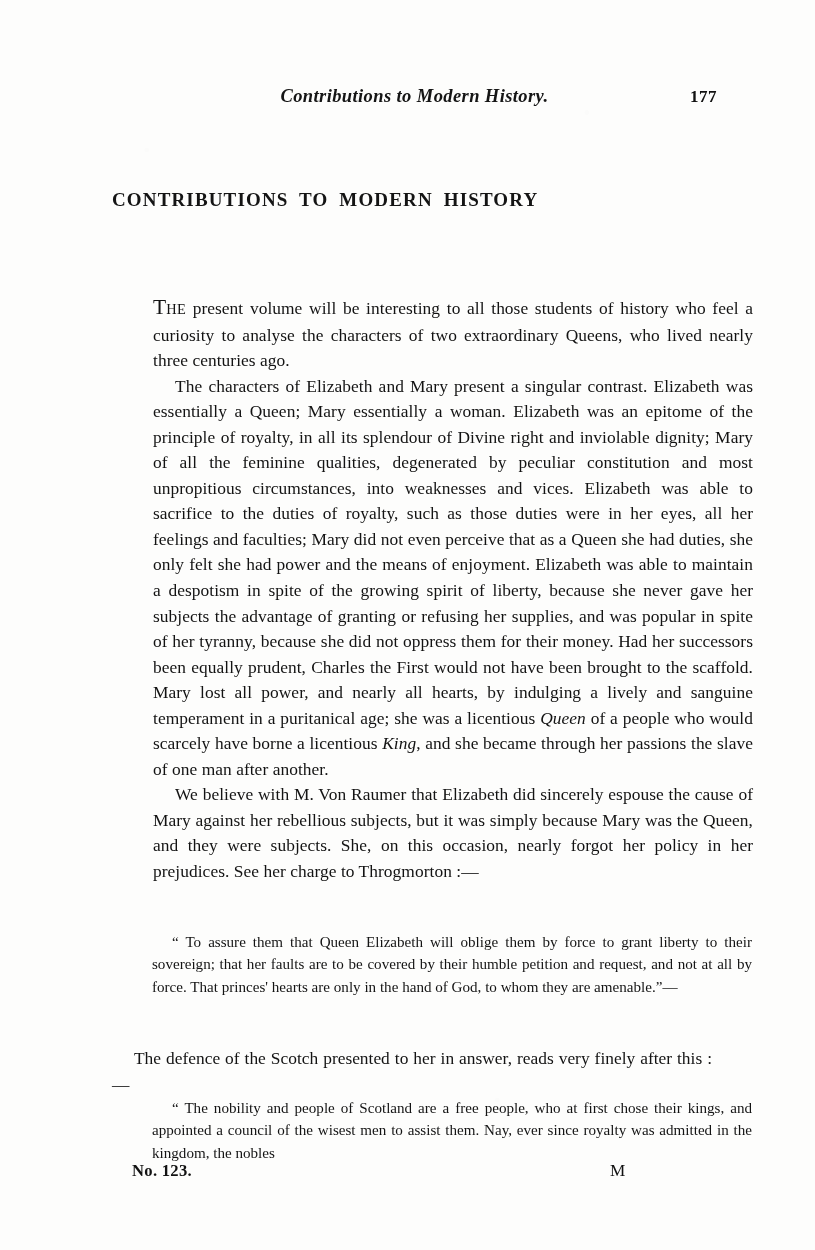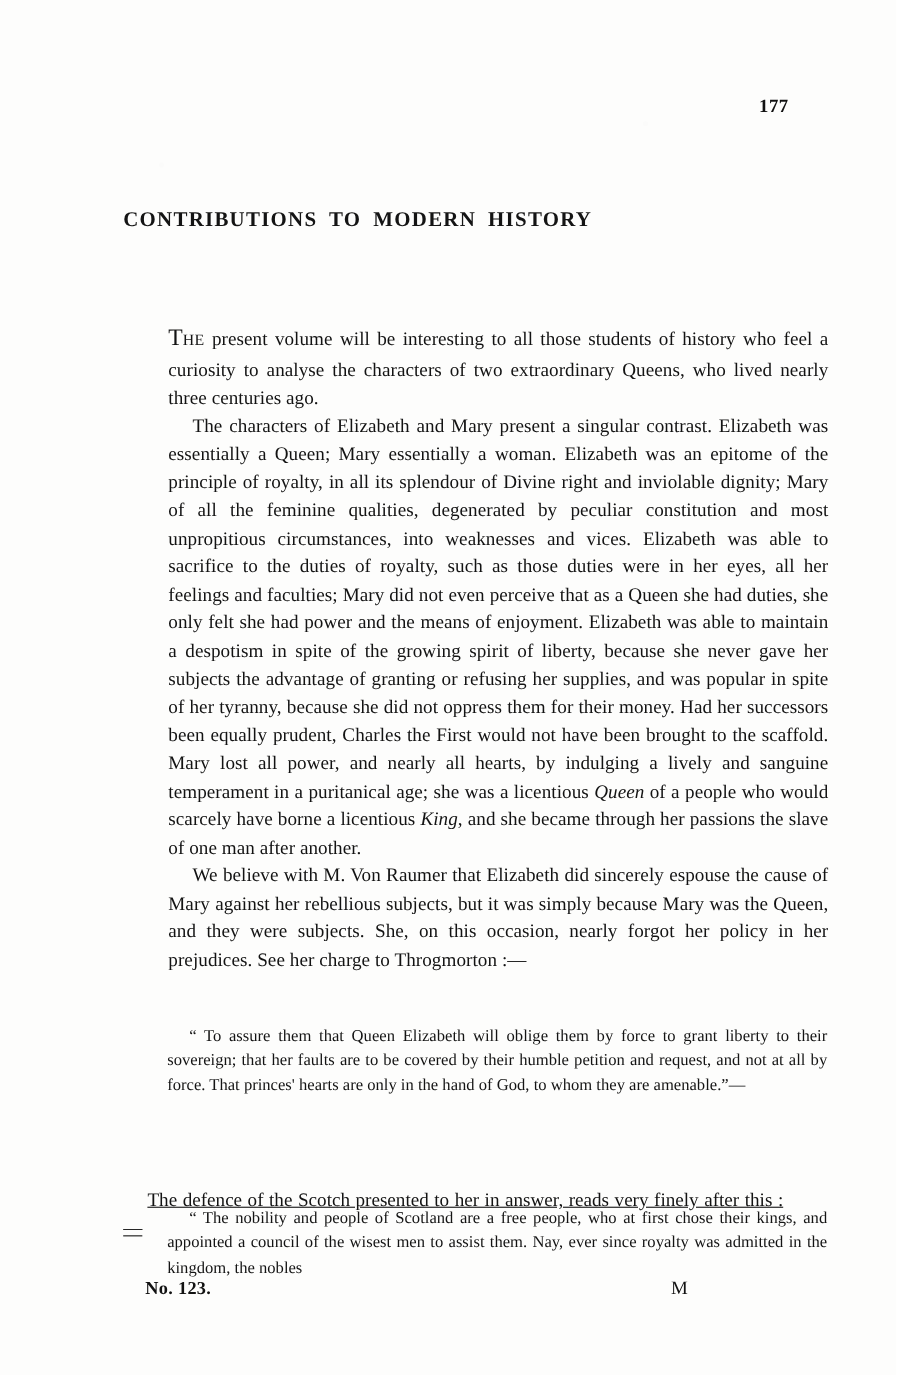--- a/index.html
+++ b/index.html
@@ -135,21 +135,21 @@
     text-align-last: left;
     color: #141414;
   }
   .extract p {
     margin: 0;
     text-indent: 20px;
   }
   .extract p.runon { text-indent: 0; }
 
   #extract-1 { top: 916px; }
-  #body-2    { top: 1078px; text-decoration: underline; }
+  #body-2    { top: 1046px; }
   #extract-2 { top: 1082px; }
 
   .body-2 {
     position: absolute;
     left: 112px;
     width: 600px;
     font-size: 17.4px;
     line-height: 25.55px;
     text-align: justify;
     text-align-last: left;
@@ -182,20 +182,21 @@
     font-size: 17.2px;
     color: #121212;
   }
 </style>
 </head>
 <body>
 
 <div class="page">
 
   <div class="runhead">
+    <div class="runhead-title">Contributions to Modern History.</div>
     <div class="runhead-folio">177</div>
   </div>
 
   <h1 class="article-title">CONTRIBUTIONS TO MODERN HISTORY</h1>
 
 
   <div class="body-block">
 
     <p class="noindent"><span class="dropcap">T</span><span class="smallcaps">HE</span><span> present volume will be interesting to all those students of history who feel a curiosity to analyse the characters of two extraordinary Queens, who lived nearly three centuries ago.</span></p>
 

